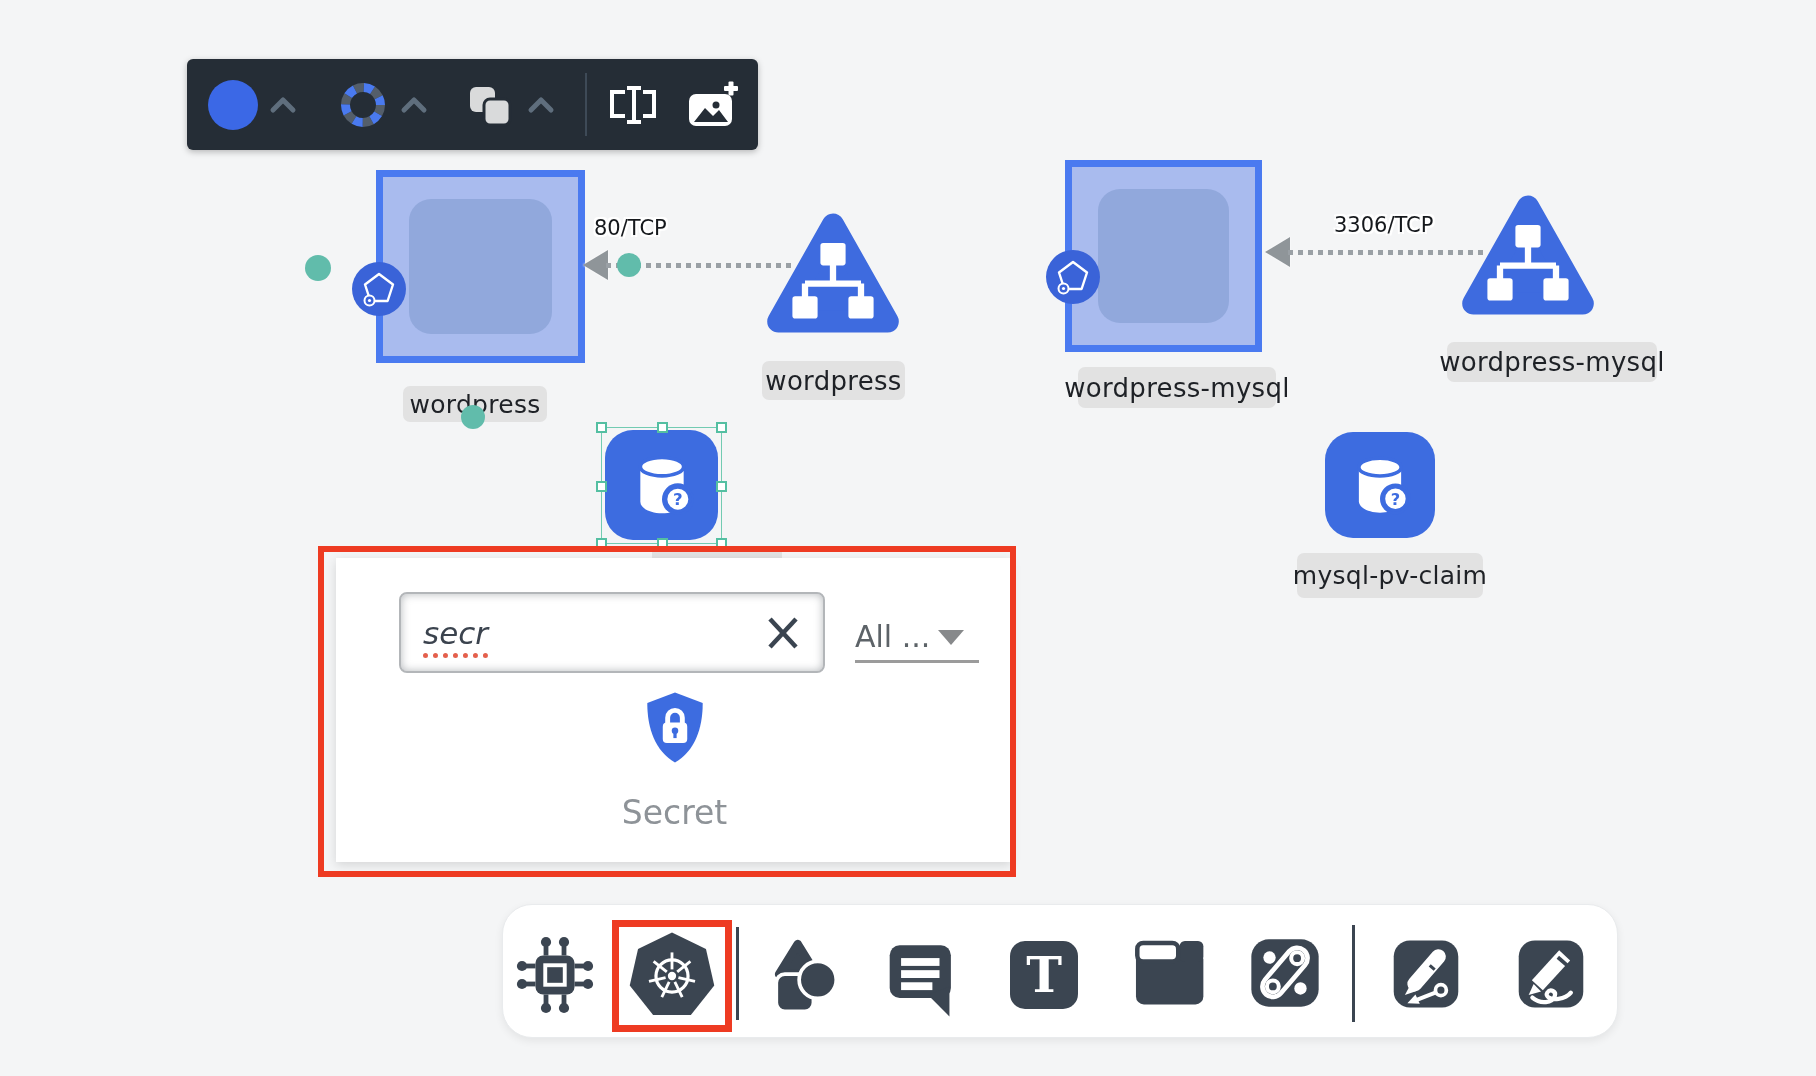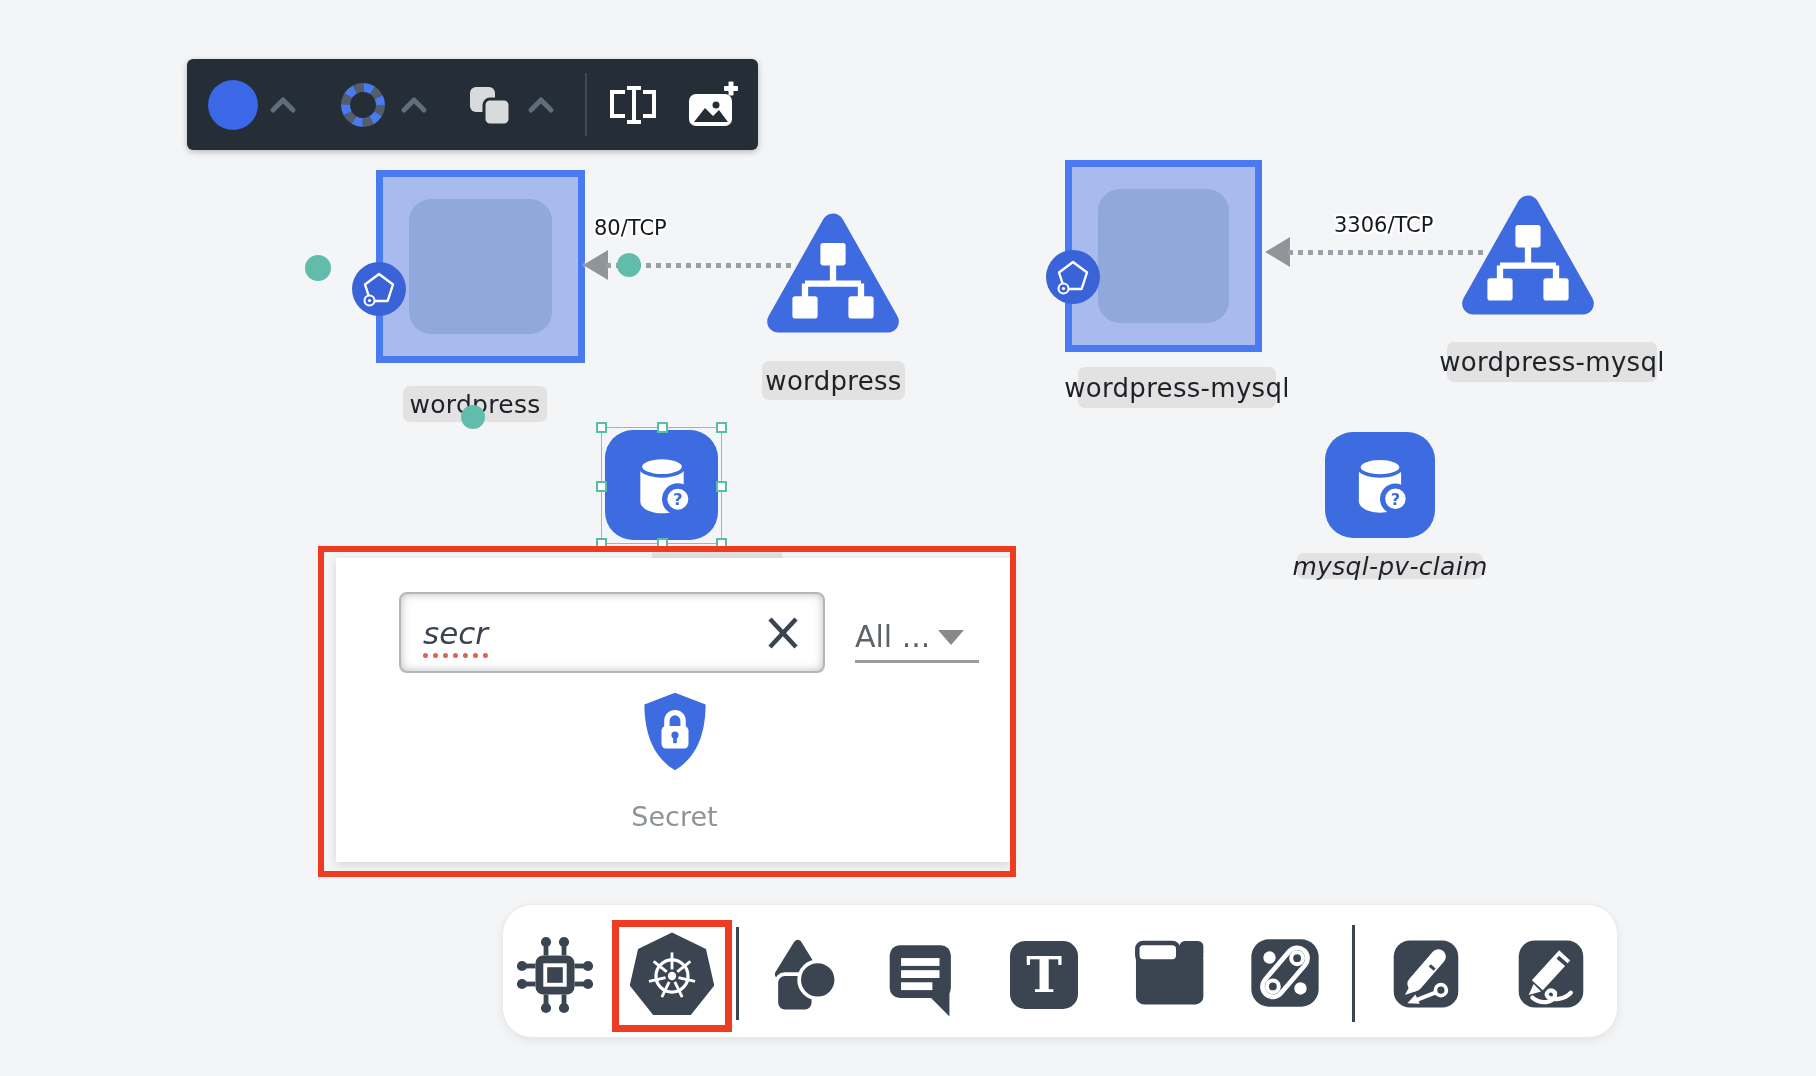--- a/index.html
+++ b/index.html
@@ -42,21 +42,21 @@
     border-radius:8px; box-shadow:inset 0 0 9px rgba(110,116,122,.5), inset 0 0 0 3px #fff;
     display:flex; align-items:center; padding:0 22px; }
   .search-text { font-size:31px; color:#3b434e; text-decoration:underline dotted 4.5px #e4604c; text-underline-offset:9px;font-style:italic; }
   .clear-x { left:764px; top:615px; width:38px; height:36px; cursor:pointer; }
   .dd-value { left:855px; top:619px; font-size:30px; color:#5d6368; cursor:pointer; }
   .dd-caret { left:938px; top:630px; width:0; height:0; border-left:13px solid transparent;
     border-right:13px solid transparent; border-top:15px solid #87898b; cursor:pointer; }
   .dd-underline { left:855px; top:660px; width:124px; height:3px; background:#9b9b9b; }
   .result-item { left:592px; top:690px; width:165px; height:142px; display:flex; flex-direction:column;
     align-items:center; cursor:pointer; }
-  .result-label { margin-top:28px; font-size:27px; color:#8e9398; }
+  .result-label { margin-top:28px; font-size:33px; color:#8e9398; }
 
   
   .bottom-toolbar { left:502px; top:904px; width:1116px; height:134px; background:#fff; border-radius:30px;
     border:1px solid #e9ebed; box-shadow:0 3px 8px rgba(0,0,0,.07); }
   .bt-icon { position:absolute; cursor:pointer; }
   .bt-divider { position:absolute; width:3px; background:#3b4551; }
   .kube-select { left:612px; top:920px; width:120px; height:112px; border:7px solid #ee3b22; display:flex;
     align-items:center; justify-content:center; cursor:pointer; }
   .txt-tool { left:1010px; top:941px; width:68px; height:68px; border-radius:15px; background:#3b4551;
     color:#fff; display:flex; align-items:center; justify-content:center;
@@ -184,21 +184,21 @@
 
 <div class="abs squircle" style="left:1325px;top:432px;width:110px;height:106px;">
   <svg width="78" height="78" viewBox="0 0 48 48">
     <path d="M11 13 v21 c0 3.9 5.8 7 13 7 s13 -3.1 13 -7 V13 Z" fill="#fff"></path>
     <ellipse cx="24" cy="13" rx="13" ry="5.5" fill="#fff" stroke="#3d6ce0" stroke-width="2.2"></ellipse>
     <circle cx="33.5" cy="32.5" r="9.5" fill="#3d6ce0"></circle>
     <circle cx="33.5" cy="32.5" r="7.2" fill="#fff" stroke="#3d6ce0" stroke-width="1.8"></circle>
     <text x="33.5" y="36.2" font-size="10" font-weight="bold" fill="#3d6ce0" text-anchor="middle" font-family="DejaVu Sans, sans-serif">?</text>
   </svg>
 </div>
-<div class="abs node-label" style="left:1297px;top:553px;width:186px;height:26px;font-style:italic;">
+<div class="abs node-label" style="left:1297px;top:553px;width:186px;height:45px;">
   <span>mysql-pv-claim</span>
 </div>
 
 <div class="abs squircle" style="left:605px;top:430px;width:113px;height:110px;">
   <svg width="80" height="80" viewBox="0 0 48 48">
     <path d="M11 13 v21 c0 3.9 5.8 7 13 7 s13 -3.1 13 -7 V13 Z" fill="#fff"></path>
     <ellipse cx="24" cy="13" rx="13" ry="5.5" fill="#fff" stroke="#3d6ce0" stroke-width="2.2"></ellipse>
     <circle cx="33.5" cy="32.5" r="9.5" fill="#3d6ce0"></circle>
     <circle cx="33.5" cy="32.5" r="7.2" fill="#fff" stroke="#3d6ce0" stroke-width="1.8"></circle>
     <text x="33.5" y="36.2" font-size="10" font-weight="bold" fill="#3d6ce0" text-anchor="middle" font-family="DejaVu Sans, sans-serif">?</text>

